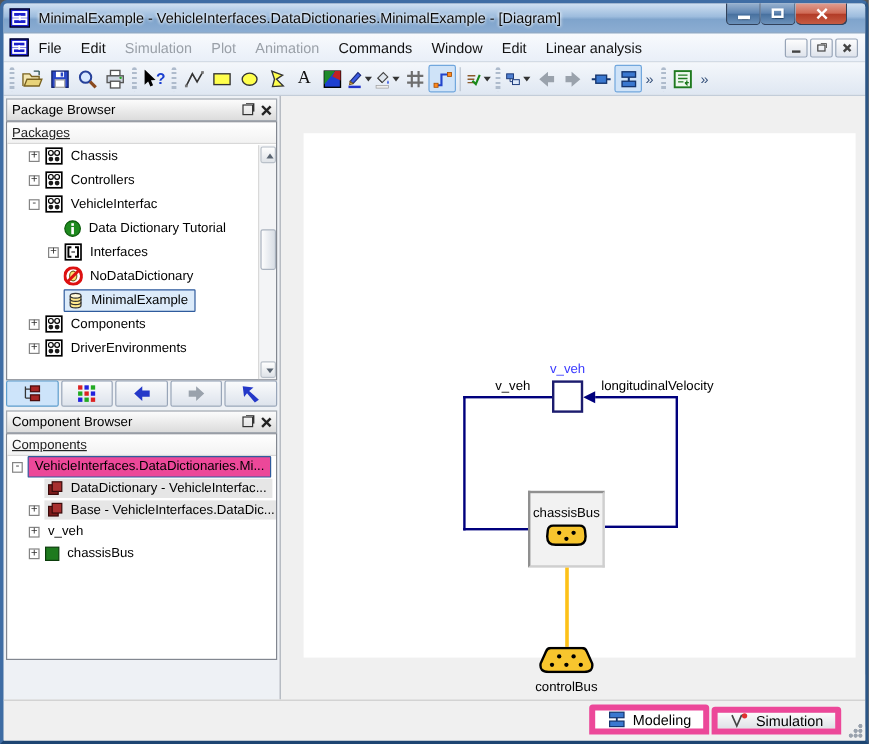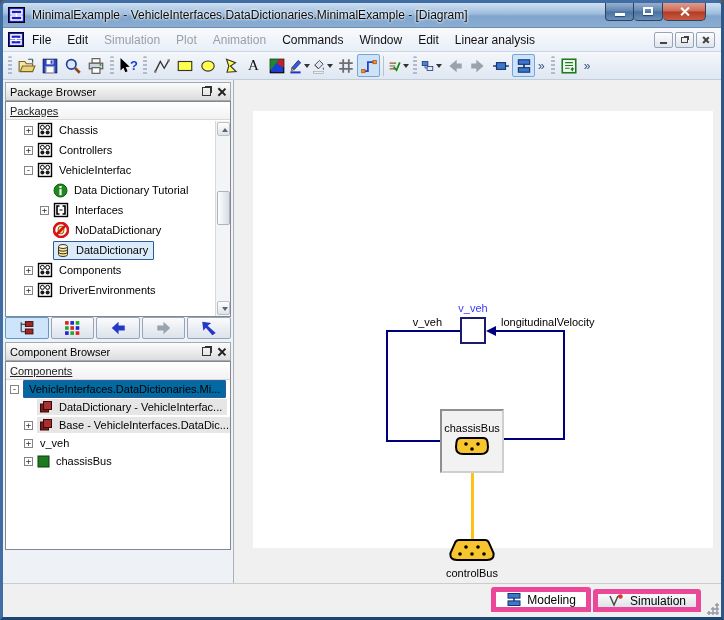--- a/index.html
+++ b/index.html
@@ -68,21 +68,21 @@
     display:flex;align-items:center;padding-left:4px;color:#222;text-decoration:underline;}
   .trow{display:flex;align-items:center;height:20px;padding-left:4px;white-space:nowrap;}
   .trow.h18{height:18px;}
   .ind16{width:14px;flex:none;} .ind32{width:30px;flex:none;}
   .expander{width:9px;height:9px;border:1px solid #848484;background:#fff;flex:none;
     font:9px/7px "DejaVu Sans Mono",monospace;text-align:center;color:#333;margin-right:4px;}
   .expander.none{visibility:hidden;}
   .ticon{flex:none;margin-right:3px;}
   .tlabel{font-size:11px;padding:1px 3px;}
   .selwrap{display:flex;align-items:center;border:1px solid #2f5b9d;background:#dcebfa;padding:1px 2px;border-radius:1px;}
-  .selwrap.white{background:#0369a1;}
+  .selwrap.white{background:#ec4899;}
   .shade{background:#e6e6e6;}
   .vscroll{position:absolute;top:19px;right:0;width:15px;bottom:0;background:#f3f4f6;border-left:1px solid #d9d9d9;}
   .sarrow{position:absolute;left:1px;width:13px;height:14px;background:linear-gradient(#fefefe,#dfe3e8);border:1px solid #b9c0c9;border-radius:2px;}
   .sarrow::after{content:"";position:absolute;left:3.5px;width:0;height:0;border-left:3px solid transparent;border-right:3px solid transparent;}
   .sarrow.up{top:1px;} .sarrow.up::after{top:5px;border-bottom:4px solid #5a6572;}
   .sarrow.down{bottom:1px;} .sarrow.down::after{top:5px;border-top:4px solid #5a6572;}
   .sthumb{position:absolute;left:1px;width:13px;background:linear-gradient(90deg,#fdfdfd,#d7dde5);border:1px solid #aab3bf;border-radius:2px;}
   .navrow{position:absolute;left:2px;top:237px;width:226px;height:23px;display:flex;gap:2px;}
   .navbtn{flex:1;height:22px;border:1px solid #98a5b8;border-radius:2px;background:linear-gradient(#fafbfc,#dde3ec);
     display:flex;align-items:center;justify-content:center;}
@@ -404,21 +404,21 @@
         </div>
         <div class="trow">
           <span class="ind32"></span>
             <span class="expander none"></span>
           <span class="selwrap">
             <svg class="ticon" width="14" height="15" viewBox="0 0 14 15">
                 <path d="M2.5 3.5 V11.5 A4.5 2 0 0 0 11.5 11.5 V3.5" fill="#ffe98c" stroke="#333"></path>
                 <ellipse cx="7" cy="3.5" rx="4.5" ry="2" fill="#fff8d8" stroke="#333"></ellipse>
                 <path d="M2.5 6.2 a4.5 2 0 0 0 9 0 M2.5 8.9 a4.5 2 0 0 0 9 0" fill="none" stroke="#333"></path>
               </svg>
-            <span class="tlabel">DataDictionary</span>
+            <span class="tlabel">MinimalExample</span>
           </span>
         </div>
         <div class="trow">
           <span class="ind16"></span>
             <span class="expander">+</span>
           <svg class="ticon" width="16" height="16" viewBox="0 0 16 16">
               <rect x="1.5" y="1.5" width="13" height="13" fill="#fff" stroke="#000" stroke-width="1.4"></rect>
               <circle cx="5.4" cy="5.4" r="2" fill="#fff" stroke="#000"></circle>
               <circle cx="10.6" cy="5.4" r="2" fill="#fff" stroke="#000"></circle>
               <circle cx="5.4" cy="10.6" r="2" fill="#1a1a1a"></circle>

